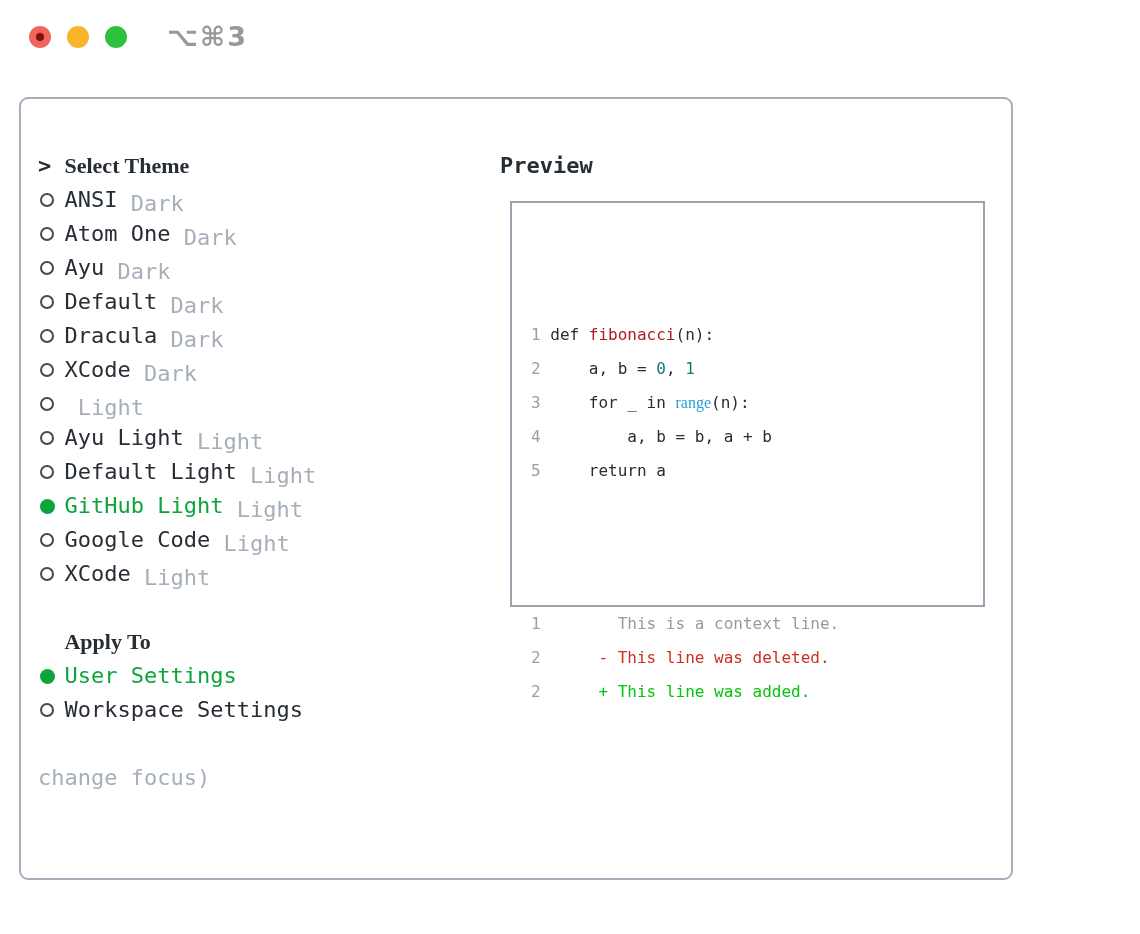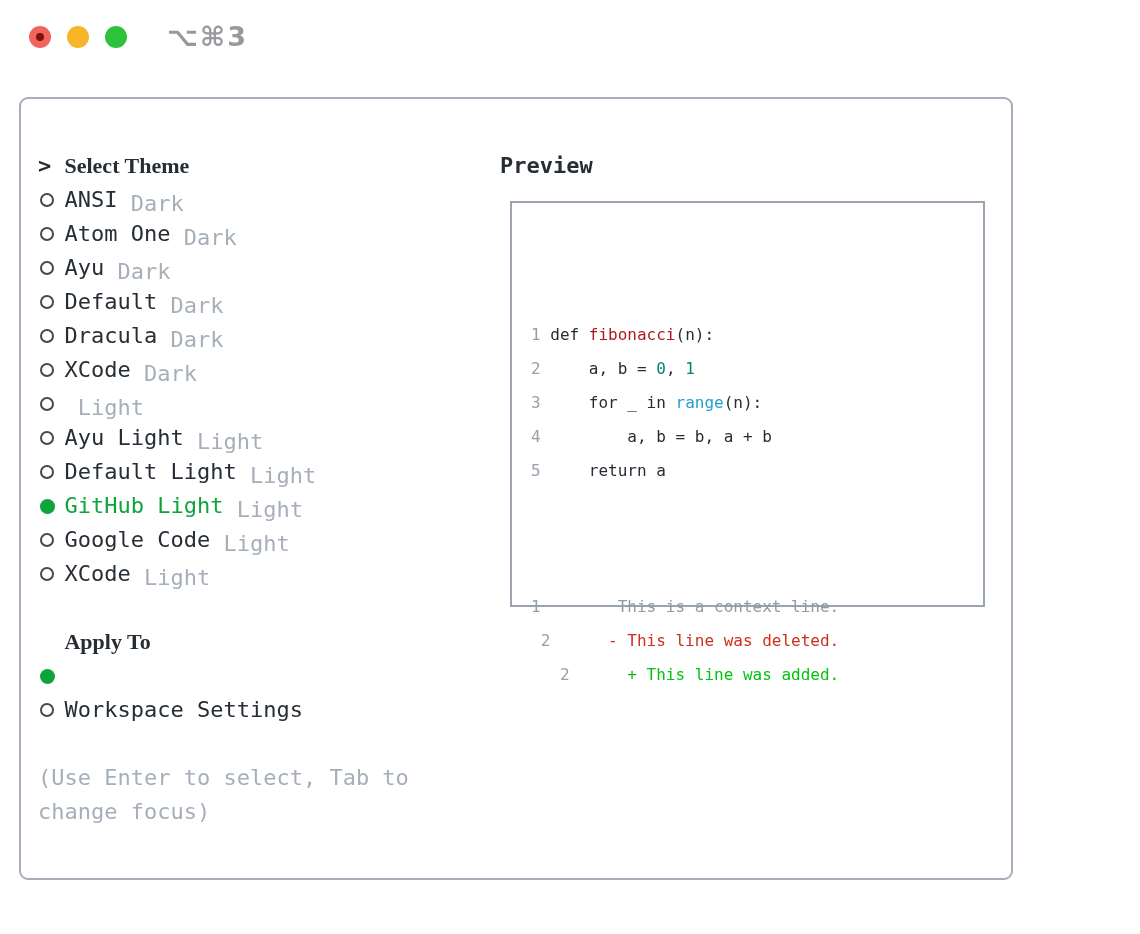--- a/index.html
+++ b/index.html
@@ -60,25 +60,25 @@
   .hint{color:var(--text-gray);}
   
   .preview-title{position:absolute;left:479px;top:50px;height:34px;line-height:34px;font-size:22px;font-weight:bold;color:var(--text-dark);}
   .preview-box{position:absolute;left:489px;top:102px;width:471px;height:402px;border:2px solid var(--box-border);background:#fff;}
   .code-area{position:absolute;left:19px;top:47px;font-size:16px;line-height:34px;white-space:pre;}
   .code-line{height:34px;}
   .lnum{color:var(--line-number);margin-right:1ch;}
   .tk-plain{color:var(--text-dark);}
   .tk-func{color:var(--function-red);}
   .tk-num{color:var(--number-teal);}
-  .tk-builtin{color:var(--builtin-blue);}
+  .tk-builtin{color:var(--builtin-blue);font-family:Liberation Serif, serif;}
   .tk-context{color:var(--context-gray);}
   .tk-deleted{color:var(--deleted-red);}
   .tk-added{color:var(--added-green);}
-  .diff-area{margin-top:34px;text-align:right;}
+  .diff-area{margin-top:51px;}
 </style>
 </head>
 <body>
 
 <div class="window">
 
   <div class="titlebar">
     <span class="light red">
         <span class="dot"></span>
       </span>
@@ -106,26 +106,25 @@
           <div class="row"><span class="marker-cell"><span class="circle"></span></span><span class="name">Default Light</span><span class="variant">Light</span></div>
           <div class="row"><span class="marker-cell"><span class="circle sel"></span></span><span class="name sel-text">GitHub Light</span><span class="variant">Light</span></div>
           <div class="row"><span class="marker-cell"><span class="circle"></span></span><span class="name">Google Code</span><span class="variant">Light</span></div>
           <div class="row"><span class="marker-cell"><span class="circle"></span></span><span class="name">XCode</span><span class="variant">Light</span></div>
         </div>
       <div class="spacer"></div>
       <div class="row indent">
         <span class="title-text">Apply To</span>
       </div>
       <div id="apply-list">
-          <div class="row"><span class="marker-cell"><span class="circle sel"></span></span></div>
+          <div class="row"><span class="marker-cell"><span class="circle sel"></span></span><span class="name sel-text">User Settings</span></div>
           <div class="row"><span class="marker-cell"><span class="circle"></span></span><span class="name">Workspace Settings</span></div>
         </div>
       <div class="spacer"></div>
       <div class="hint">
-        <div class="row">(Use Enter to select, Tab to</div>
         <div class="row">change focus)</div>
       </div>
     </div>
 
     <div class="preview-title">Preview</div>
 
     <div class="preview-box">
       <div class="code-area">
         <div id="code-lines"><div class="code-line"><span class="lnum">1</span><span class="tk-plain">def </span><span class="tk-func">fibonacci</span><span class="tk-plain">(n):</span></div><div class="code-line"><span class="lnum">2</span><span class="tk-plain">    a, b = </span><span class="tk-num">0</span><span class="tk-plain">, </span><span class="tk-num">1</span></div><div class="code-line"><span class="lnum">3</span><span class="tk-plain">    for _ in </span><span class="tk-builtin">range</span><span class="tk-plain">(n):</span></div><div class="code-line"><span class="lnum">4</span><span class="tk-plain">        a, b = b, a + b</span></div><div class="code-line"><span class="lnum">5</span><span class="tk-plain">    return a</span></div></div>
         <div class="diff-area" id="diff-lines"><div class="code-line"><span class="lnum">1</span><span class="tk-context">       This is a context line.</span></div><div class="code-line"><span class="lnum">2</span><span class="tk-deleted">     - This line was deleted.</span></div><div class="code-line"><span class="lnum">2</span><span class="tk-added">     + This line was added.</span></div></div>

